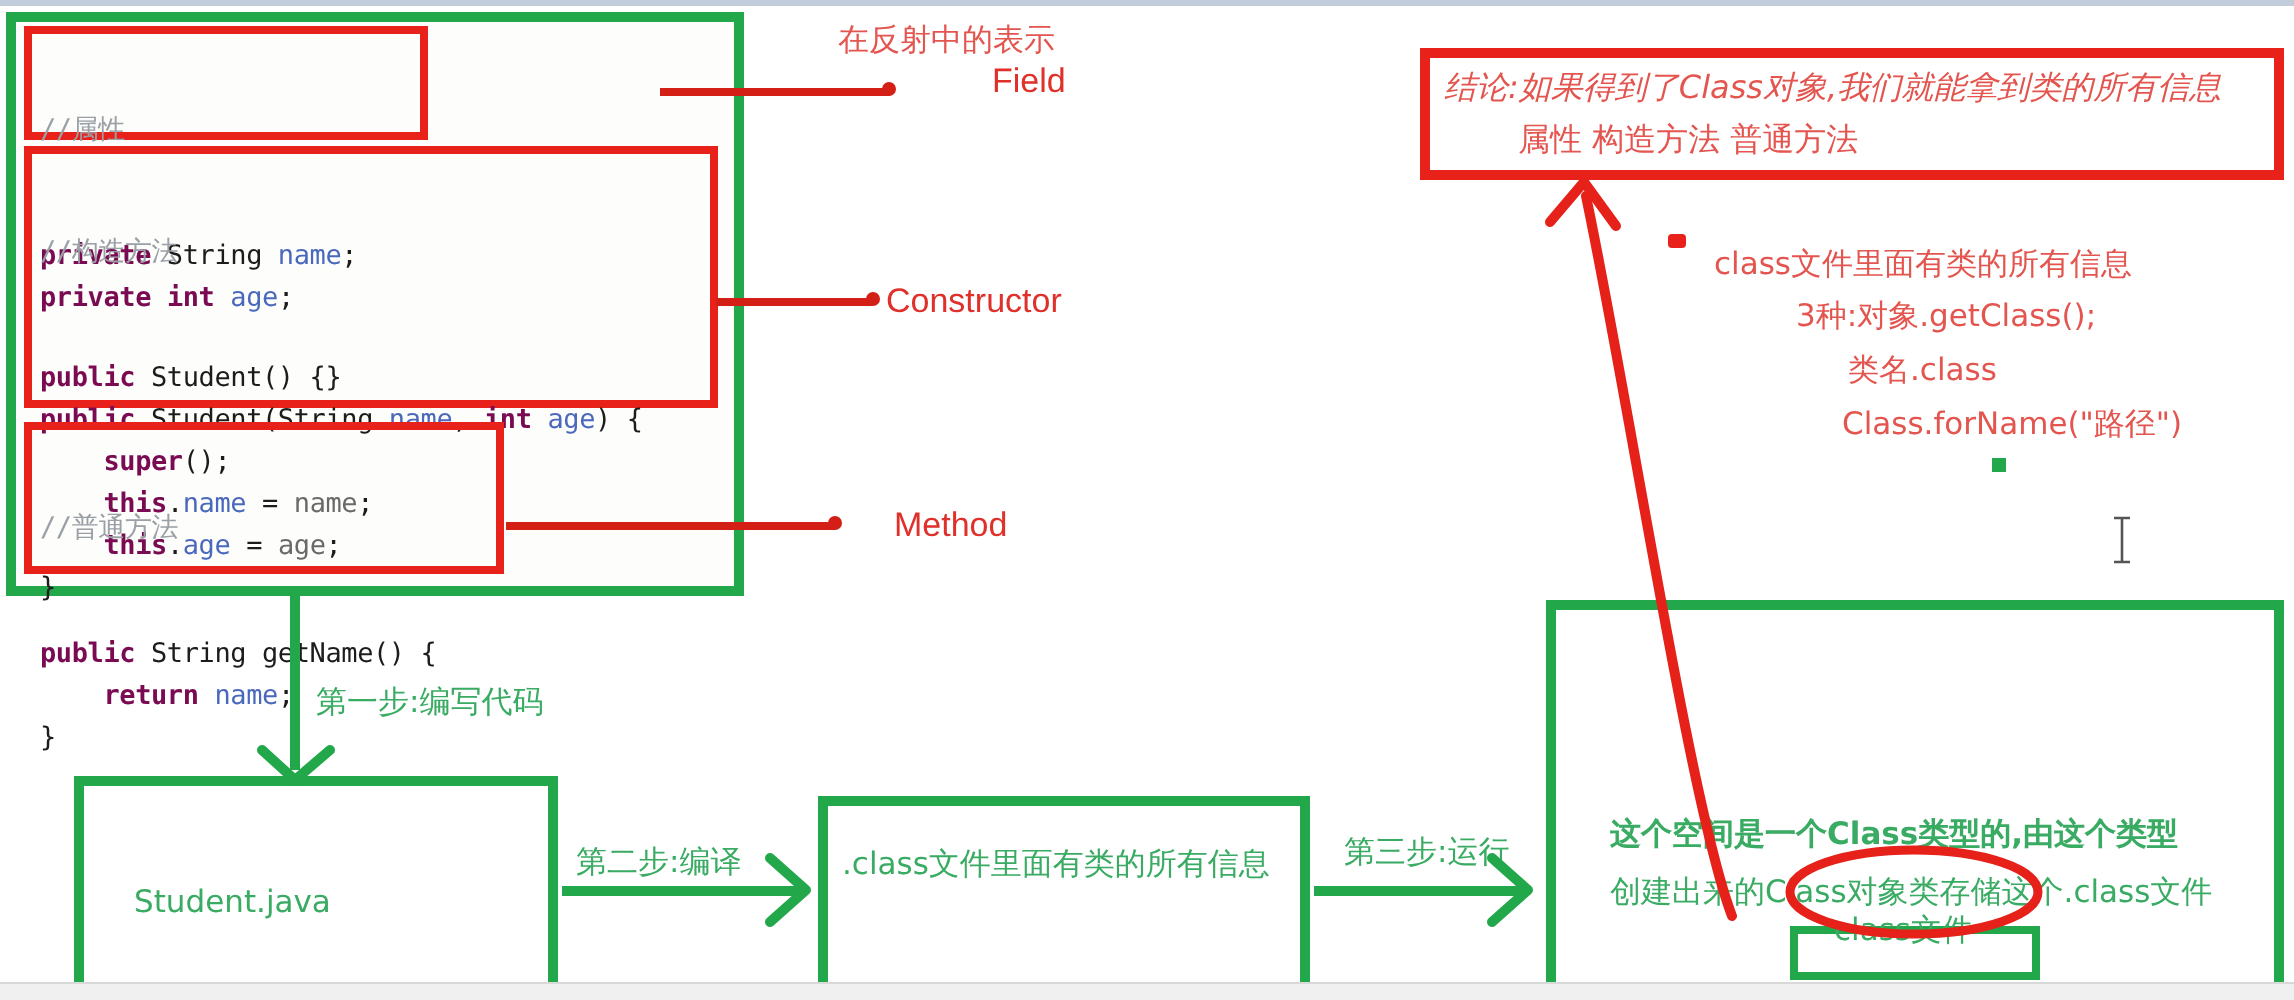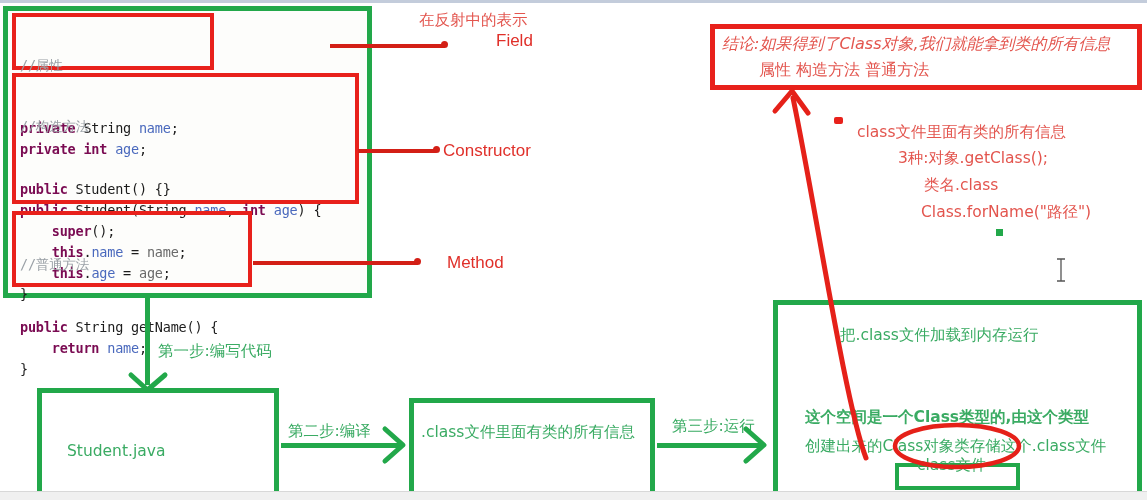--- a/index.html
+++ b/index.html
@@ -233,21 +233,20 @@
   <div class="green-line-h" style="left:281px; top:440px; width:120px;"></div>
   <div class="step-label" style="left:288px; top:418px;">第二步:编译</div>
 
   <div class="flow-box" style="left:409px; top:395px; width:246px; height:100px;"></div>
   <div class="flow-text" style="left:421px; top:419px;">.class文件里面有类的所有信息</div>
 
   <div class="green-line-h" style="left:657px; top:440px; width:105px;"></div>
   <div class="step-label" style="left:672px; top:413px;">第三步:运行</div>
 
   <div class="flow-box" style="left:773px; top:297px; width:369px; height:200px;"></div>
-  <div class="flow-text" style="left:840px; top:322px;">把.class文件加载到内存运行</div>
   <div class="flow-text" style="left:805px; top:404px;font-weight:bold;">这个空间是一个Class类型的,由这个类型</div>
   <div class="flow-text" style="left:805px; top:433px;">创建出来的Class对象类存储这个.class文件</div>
 
   <div class="flow-box" style="left:895px; top:460px; width:125px; height:27px; border-width:4px;"></div>
   <div class="flow-text" style="left:917px; top:452px;">class文件</div>
 
   <svg class="ovl" viewBox="0 0 1147 500">
 
     <path d="M131 372 L147.5 387 L165 372" stroke="#22a84a" stroke-width="5" fill="none" stroke-linecap="round" stroke-linejoin="round"></path>
 

